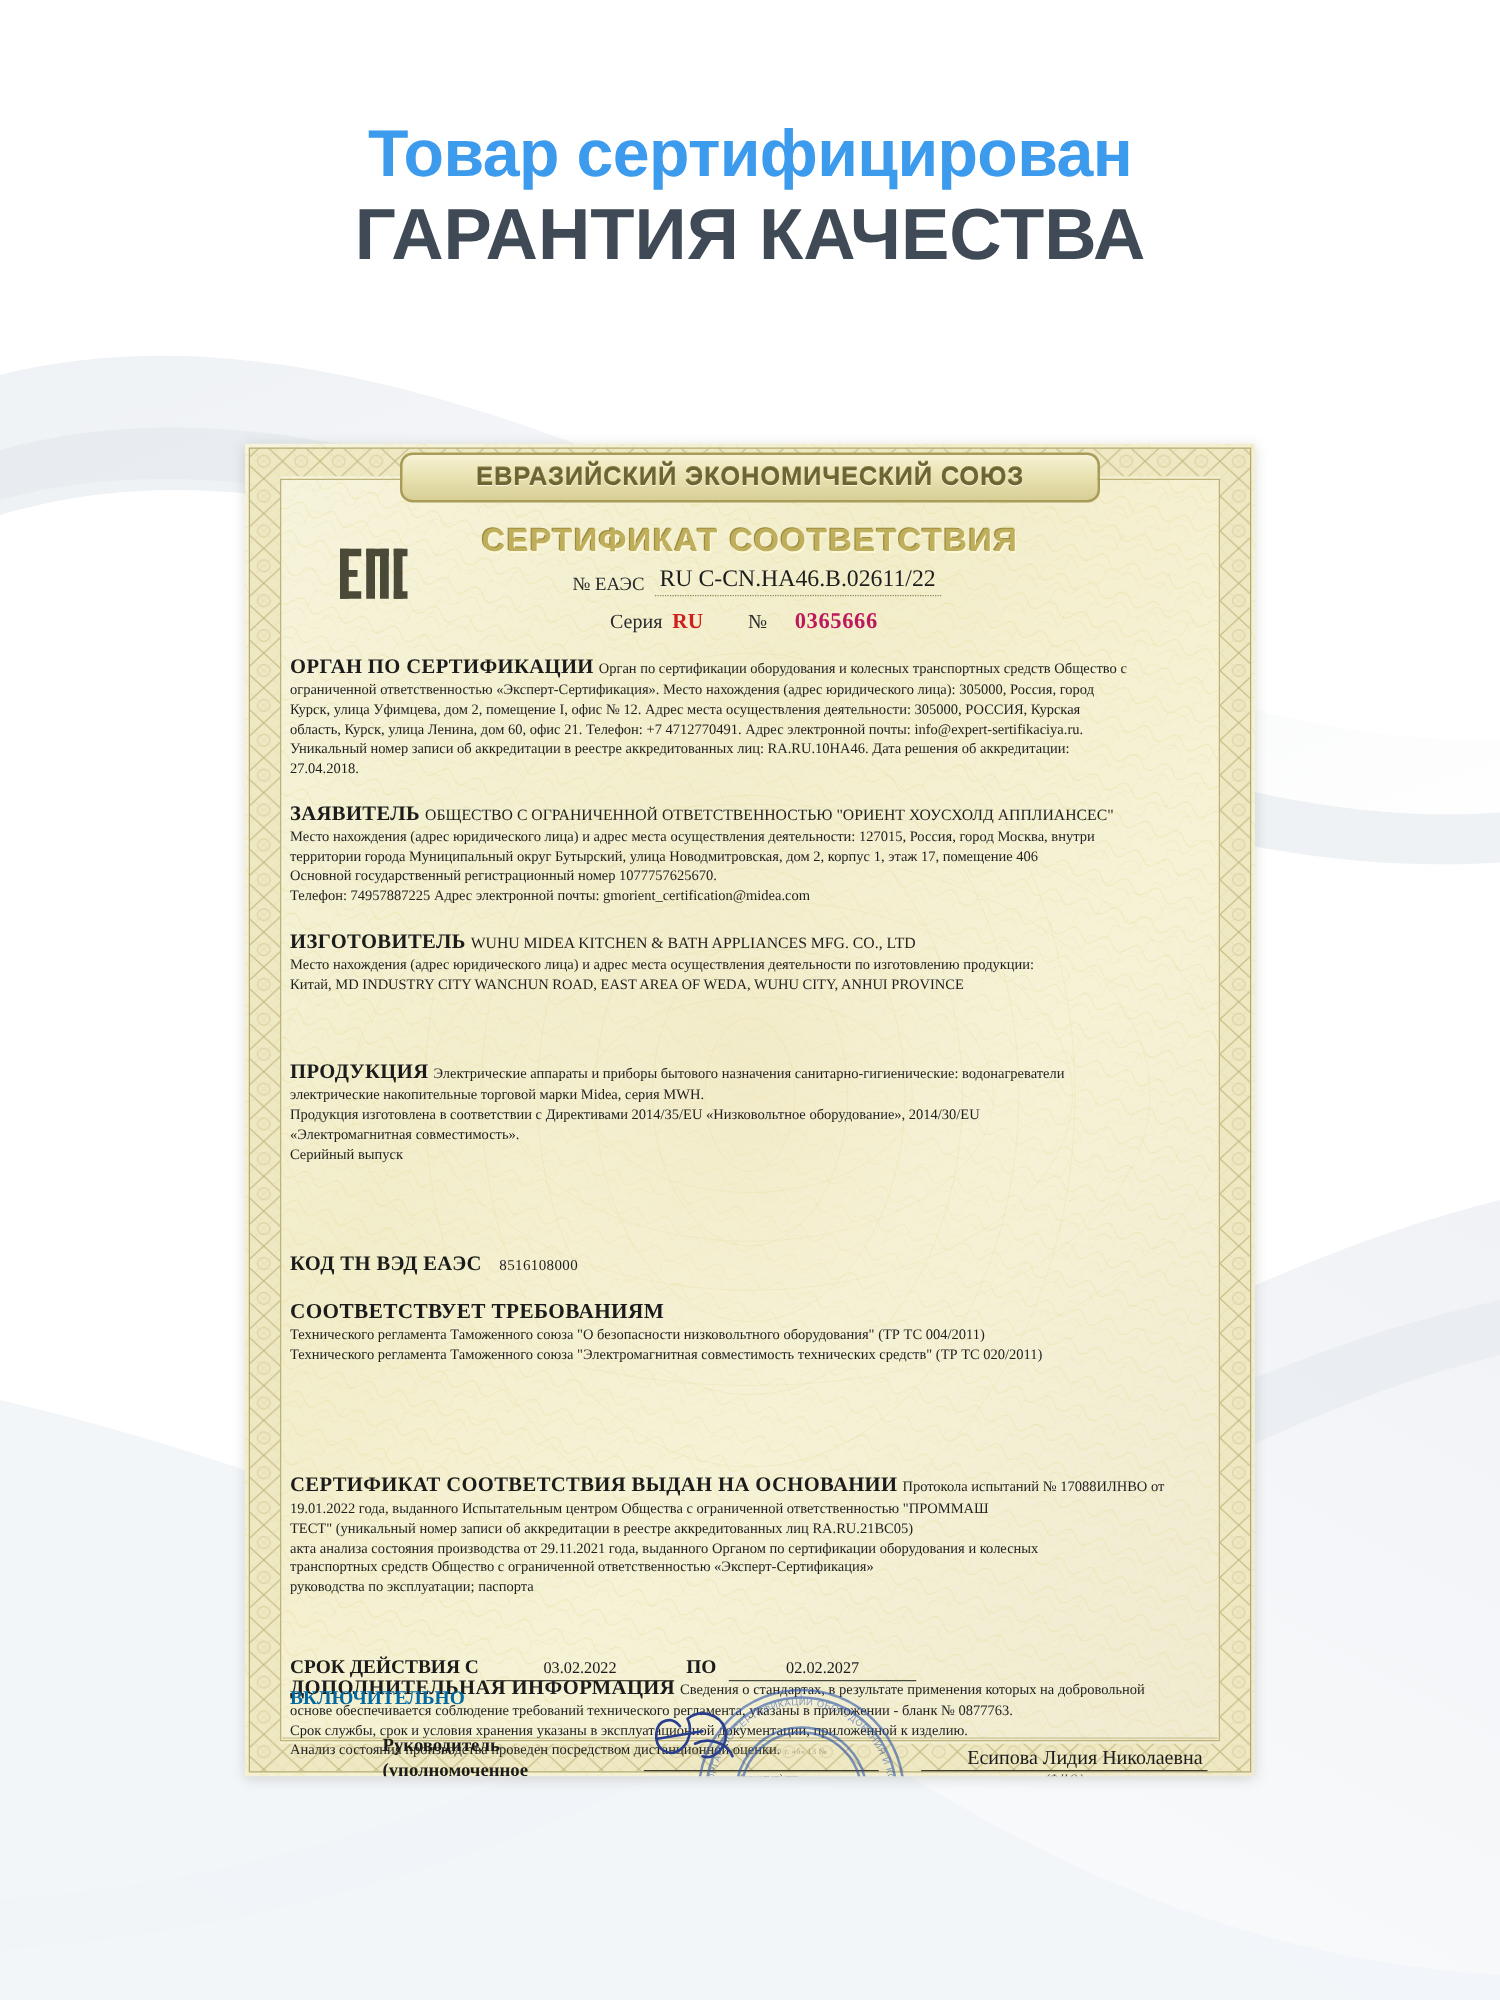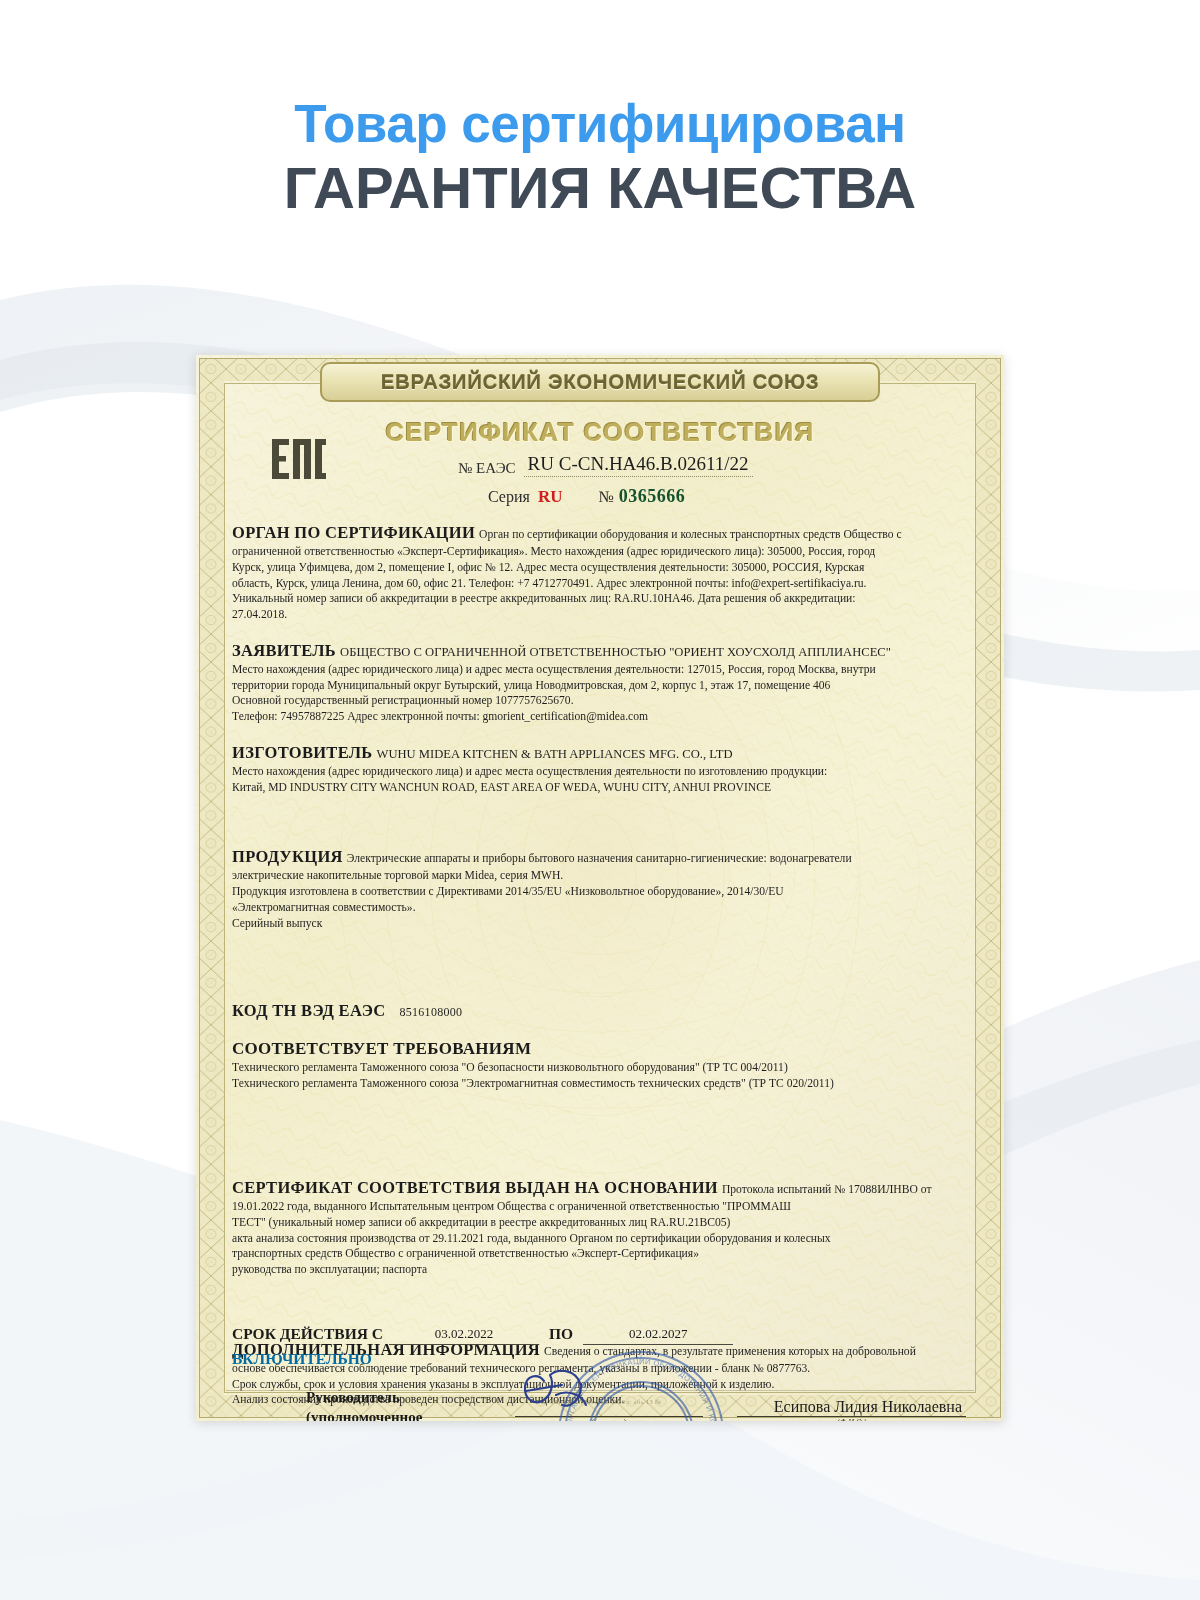--- a/index.html
+++ b/index.html
@@ -84,21 +84,21 @@
   .num-row { display:flex; align-items:flex-end; margin-bottom:4px; }
   .num-label { font-size:15px; color:#2b2b2b; white-space:nowrap; }
   .num-value {
     font-size:19px; color:#1d1d1d; margin-left:8px;
     border-bottom:1px dotted #8d8a63; padding:0 4px 1px 4px; flex:0 0 auto;
   }
   .ser-row { display:flex; align-items:baseline; margin-top:9px; padding-left:30px; }
   .ser-label { font-size:16px; color:#2b2b2b; }
   .ser-value { font-size:17px; font-weight:bold; color:#cf2020; margin-left:8px; }
   .ser-no { font-size:16px; color:#2b2b2b; margin-left:36px; }
-  .ser-num { font-size:18px; font-weight:bold; color:#14532d; margin-left:5px; letter-spacing:.5px; }
+  .ser-num { font-size:18px; font-weight:bold; color:#be185d; margin-left:22px; letter-spacing:.5px; }
 
   
   .sections { position:absolute; left:36px; top:168px; width:740px; }
   .sec { margin-bottom:0; }
   .sec-head {
     font-family:"Liberation Serif", serif;
     font-weight:bold; font-size:15.5px; color:#1b1b1b;
     letter-spacing:.3px; display:inline;
   }
   .sec-head-lg { font-size:16.5px; }

